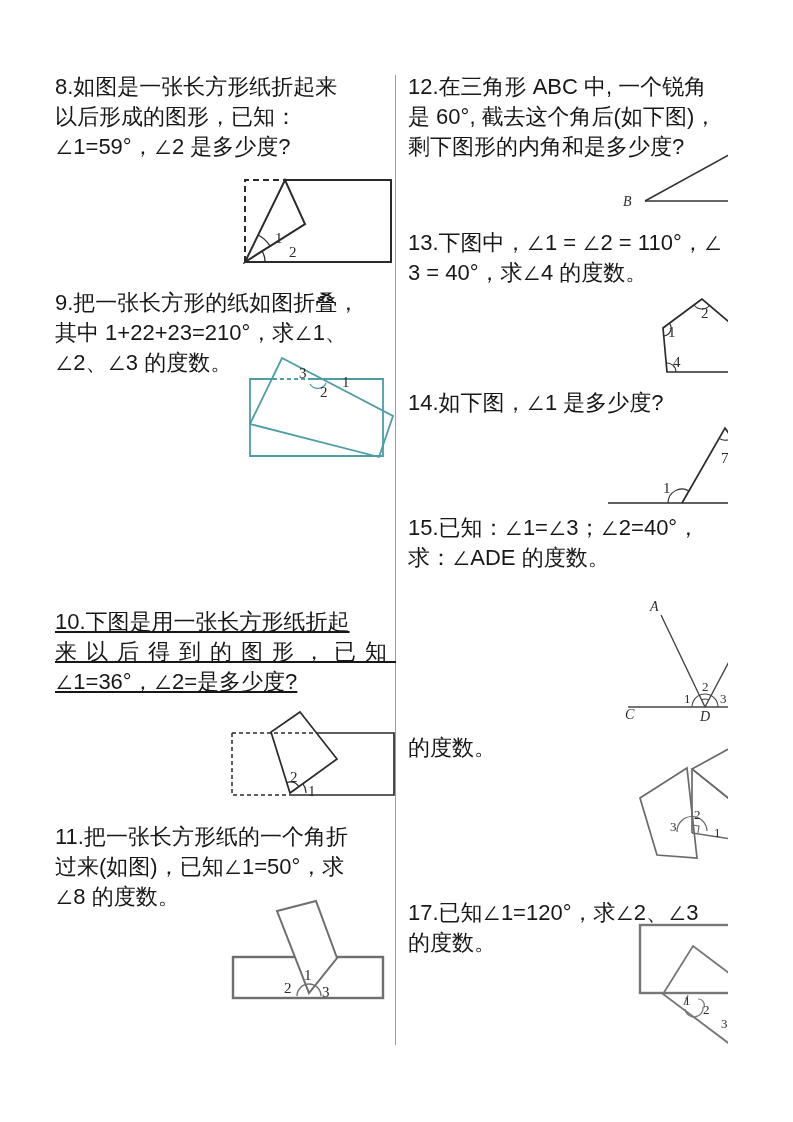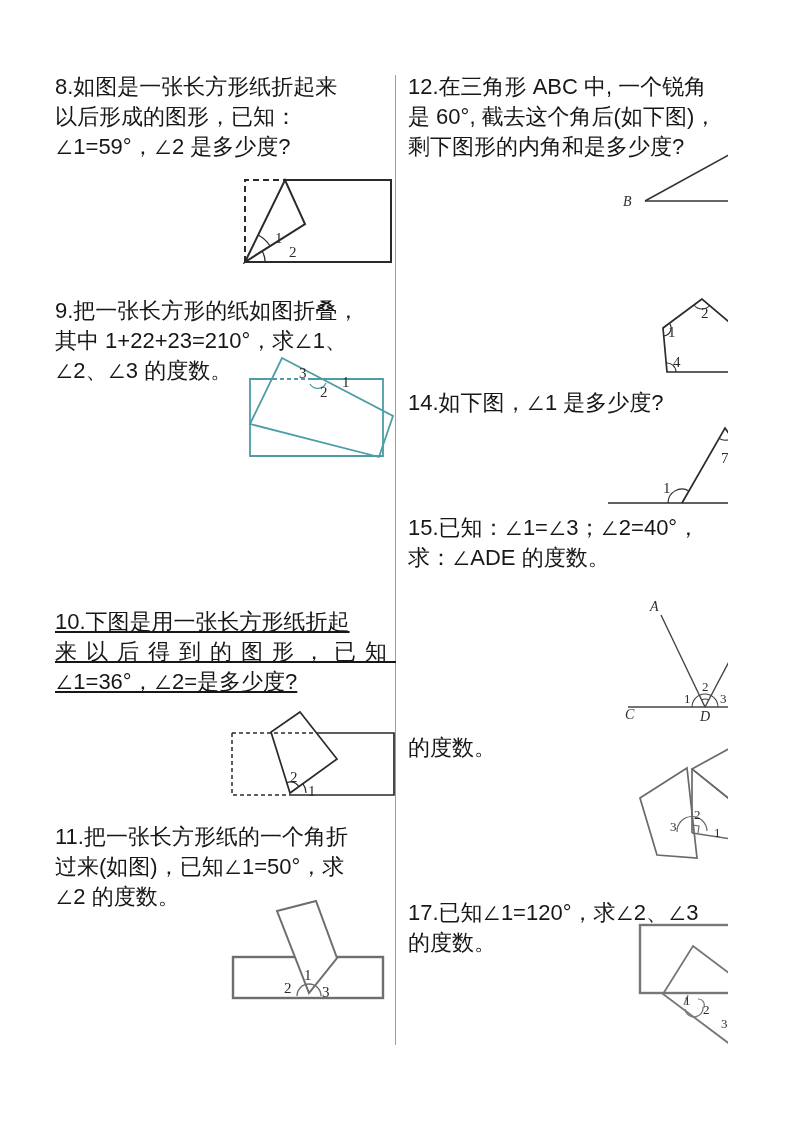--- a/index.html
+++ b/index.html
@@ -30,21 +30,21 @@
   <svg class="diagram" style="left:243px;top:172px;" width="150" height="92" viewBox="0 0 150 92">
     <path d="M2,90 L2,8 L42,8" fill="none" stroke="#2a2a2a" stroke-width="2" stroke-dasharray="6,4"></path>
     <path d="M42,8 L148,8 L148,90 L2,90" fill="none" stroke="#2a2a2a" stroke-width="2"></path>
     <path d="M2,90 L42,8 L62,52 Z" fill="#ffffff" stroke="#2a2a2a" stroke-width="2"></path>
     <path d="M15,63 A30,30 0 0 1 27,74" fill="none" stroke="#2a2a2a" stroke-width="1.3"></path>
     <path d="M19,79 A20,20 0 0 1 22,90" fill="none" stroke="#2a2a2a" stroke-width="1.3"></path>
     <text class="lbl" x="32" y="71">1</text>
     <text class="lbl" x="46" y="85">2</text>
   </svg>
 
-  <div class="tblock" style="left:55px;top:288px;margin-top:8px;">
+  <div class="tblock" style="left:55px;top:288px;">
     <div class="tline">9.把一张长方形的纸如图折叠，</div>
     <div class="tline">其中 1+22+23=210°，求∠1、</div>
     <div class="tline">∠2、∠3 的度数。</div>
   </div>
   <svg class="diagram" style="left:230px;top:356px;" width="168" height="125" viewBox="0 0 168 125">
     <path d="M82,23 L153,23 L153,100 L20,100 L20,23 L43,23" fill="none" stroke="#4d9da4" stroke-width="1.8"></path>
     <path d="M43,23 L82,23" fill="none" stroke="#4d9da4" stroke-width="1.8" stroke-dasharray="4,3"></path>
     <polygon points="52,2 163,60 149,101 20,68" fill="none" stroke="#4d9da4" stroke-width="1.8"></polygon>
     <path d="M80,28 A9,9 0 0 0 96,27" fill="none" stroke="#4d9da4" stroke-width="1.3"></path>
     <text class="lbl" x="69" y="22">3</text>
@@ -64,21 +64,21 @@
     <path d="M90,33 L167,33 L167,95 L63,95" fill="none" stroke="#2a2a2a" stroke-width="1.7"></path>
     <path d="M59.8,82.5 A11,11 0 0 1 71.9,86.5" fill="none" stroke="#2a2a2a" stroke-width="1.2"></path>
     <path d="M75.9,83.6 A16,16 0 0 1 79,93" fill="none" stroke="#2a2a2a" stroke-width="1.2"></path>
     <text class="lbl" x="63" y="82">2</text>
     <text class="lbl" x="81" y="96">1</text>
   </svg>
 
   <div class="tblock" style="left:55px;top:822px;">
     <div class="tline">11.把一张长方形纸的一个角折</div>
     <div class="tline">过来(如图)，已知∠1=50°，求</div>
-    <div class="tline">∠2 的度数。</div>
+    <div class="tline">∠8 的度数。</div>
   </div>
   <svg class="diagram" style="left:228px;top:896px;" width="160" height="112" viewBox="0 0 160 112">
     <rect x="5" y="61" width="150" height="41" fill="#ffffff" stroke="#6e6e6e" stroke-width="2.4"></rect>
     <polygon points="49,15 88,5 109,62 81,97" fill="#ffffff" stroke="#6e6e6e" stroke-width="2"></polygon>
     <path d="M69,100 A12,12 0 1 1 93,100" fill="none" stroke="#6e6e6e" stroke-width="1.4"></path>
     <text class="lbl" x="76" y="84" fill="#555">1</text>
     <text class="lbl" x="56" y="97" fill="#555">2</text>
     <text class="lbl" x="94" y="101" fill="#555">3</text>
   </svg>
 
@@ -94,20 +94,24 @@
     <path d="M135,23 L170,85" fill="none" stroke="#333" stroke-width="1.3" stroke-dasharray="4,3"></path>
     <path d="M152,81 L172,86" fill="none" stroke="#333" stroke-width="1.3" stroke-dasharray="4,3"></path>
     <path d="M133,81 L133,73 L141,73" fill="none" stroke="#333" stroke-width="1.3"></path>
     <path d="M158,74 A9,9 0 0 1 164,81" fill="none" stroke="#333" stroke-width="1.1"></path>
     <text class="vlbl" x="124" y="16">A</text>
     <text class="vlbl" x="2" y="86">B</text>
     <text class="vlbl" x="162" y="95">C</text>
     <text class="lbl-sm" x="143" y="79">60°</text>
   </svg>
 
+  <div class="tblock" style="left:408px;top:228px;">
+    <div class="tline">13.下图中，∠1 = ∠2 = 110°，∠</div>
+    <div class="tline">3 = 40°，求∠4 的度数。</div>
+  </div>
   <svg class="diagram" style="left:632px;top:287px;" width="160" height="92" viewBox="0 0 160 92">
     <polygon points="70,12 31,41 35,85 156,85" fill="none" stroke="#2b2b2b" stroke-width="1.7"></polygon>
     <path d="M62,18 A10,10 0 0 0 78,18" fill="none" stroke="#2b2b2b" stroke-width="1.1"></path>
     <path d="M37.4,36.2 A8,8 0 0 1 31.7,49" fill="none" stroke="#2b2b2b" stroke-width="1.1"></path>
     <path d="M34.2,76 A9,9 0 0 1 44,85" fill="none" stroke="#2b2b2b" stroke-width="1.1"></path>
     <path d="M146,85 A10,10 0 0 1 148.3,78.6" fill="none" stroke="#2b2b2b" stroke-width="1.1"></path>
     <text class="lbl" x="69" y="31">2</text>
     <text class="lbl" x="36" y="50">1</text>
     <text class="lbl" x="41" y="80">4</text>
     <text class="lbl" x="137" y="82">3</text>

